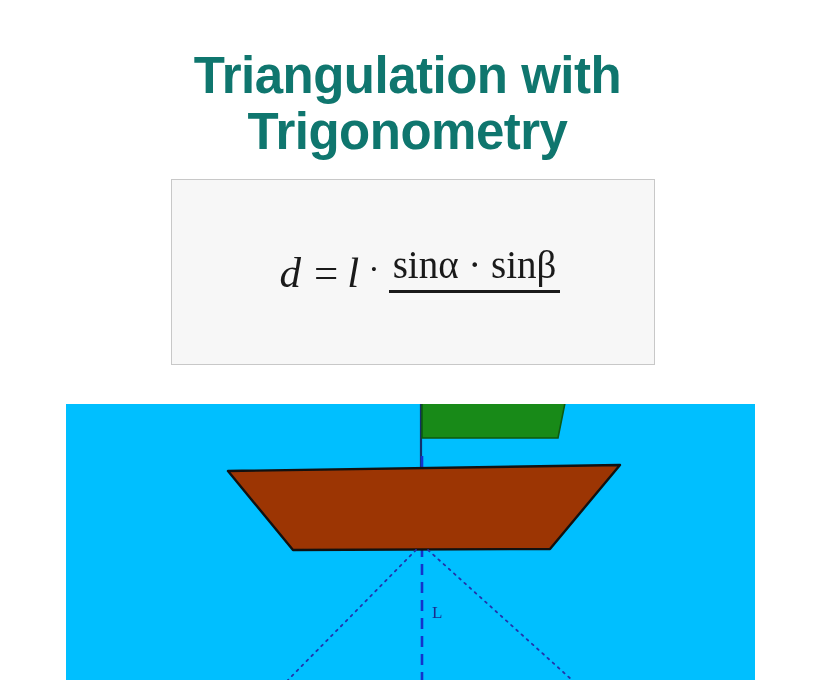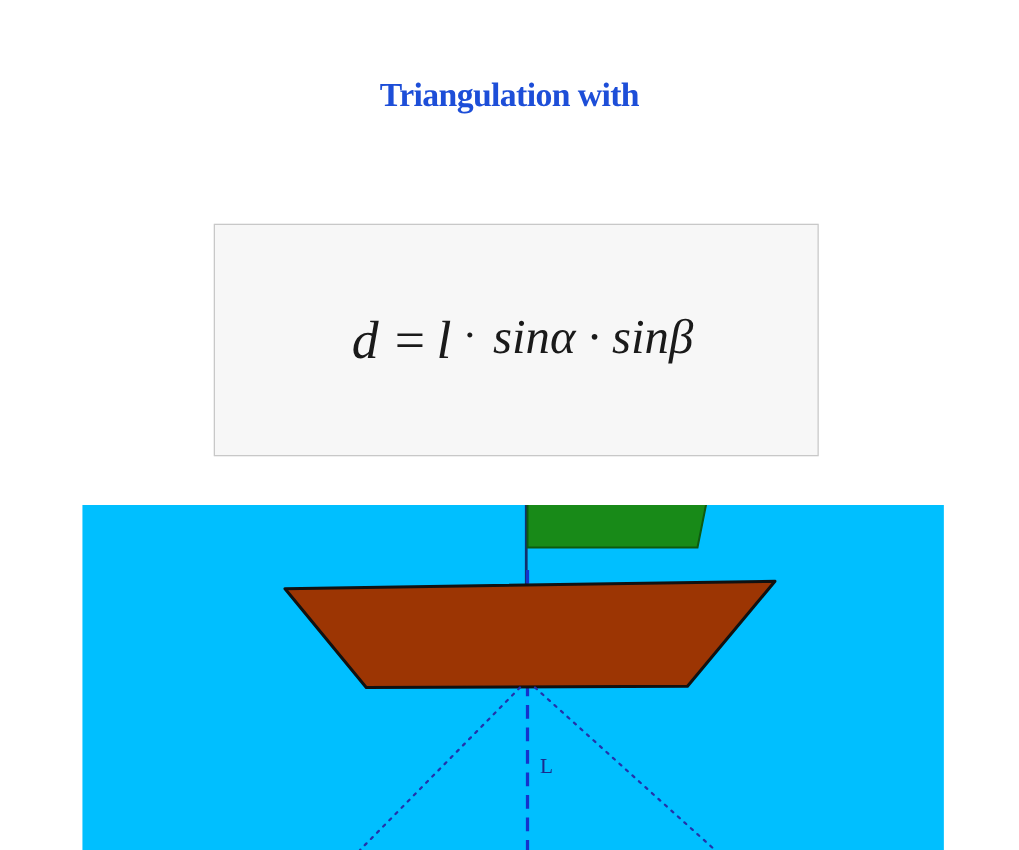--- a/index.html
+++ b/index.html
@@ -18,26 +18,26 @@
 
   
   #title-block {
     position: absolute;
     left: 0;
     top: 48px;
     width: 815px;
     text-align: center;
   }
   .title-line {
-    font-family: Liberation Serif, serif;
+    font-family: Liberation Sans, sans-serif;
     font-weight: bold;
-    font-size: 27px;
+    font-size: 51px;
     line-height: 56px;
     letter-spacing: -0.5px;
-    color: #1d4ed8;
+    color: #0f766e;
     white-space: nowrap;
   }
 
   
   #formula-box {
     position: absolute;
     left: 171px;
     top: 179px;
     width: 484px;
     height: 186px;
@@ -78,24 +78,24 @@
   }
   .math-dot {
     font-size: 34px;
     font-style: normal;
     padding: 0 9px;
     position: relative;
     top: -3px;
   }
   #fraction {
     display: inline-flex;
+    flex-direction: column;
     align-items: center;
     position: relative;
     top: -2px;
-    font-style: italic;
   }
   #numerator, #denominator {
     font-size: 39px;
     line-height: 1.08;
     white-space: nowrap;
     padding: 0 4px;
   }
   #fraction-bar {
     width: 100%;
     height: 3px;
@@ -127,20 +127,21 @@
     font-size: 17px;
     color: #1b2b8c;
     line-height: 1;
   }
 </style>
 </head>
 <body>
 
 <div id="title-block">
   <div class="title-line">Triangulation with</div>
+  <div class="title-line">Trigonometry</div>
 </div>
 
 <div id="formula-box">
   <div id="formula-inner">
     <span class="math math-lhs">d</span>
     <span class="math math-eq">=</span>
     <span class="math math-var">l</span>
     <span class="math math-dot">·</span>
     <span id="fraction" class="math">
       <span id="numerator">sinα · sinβ</span>

